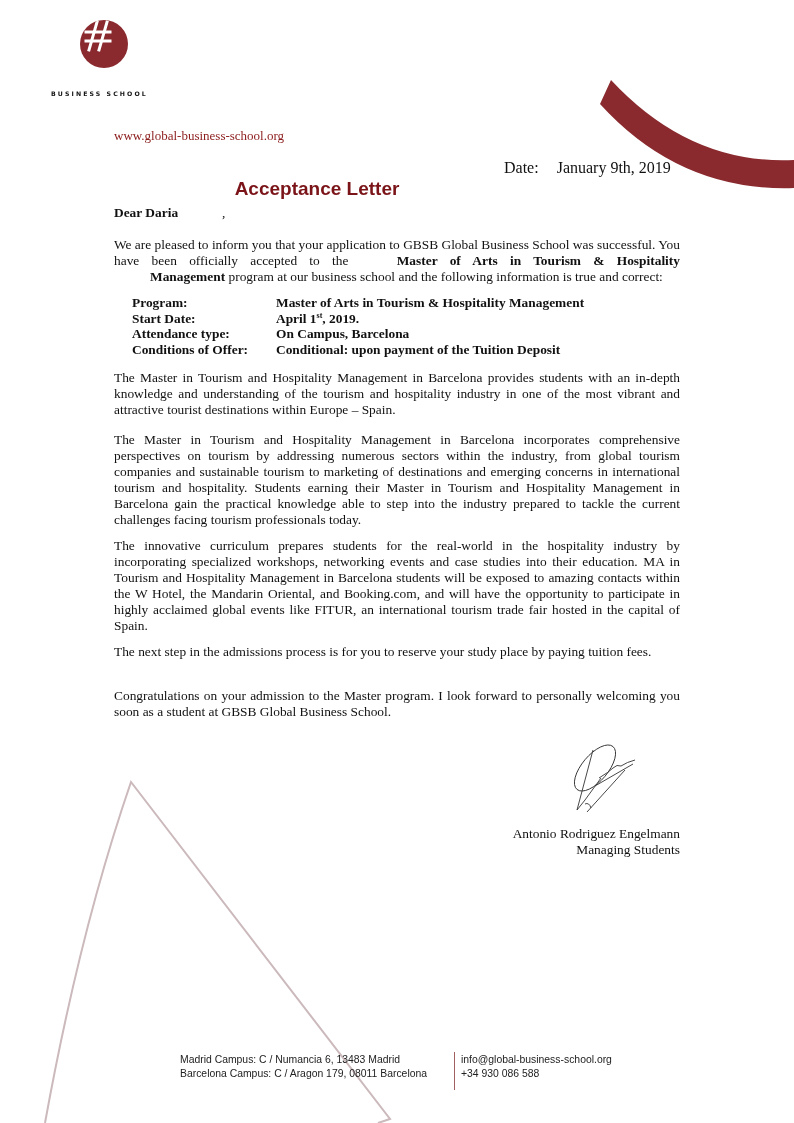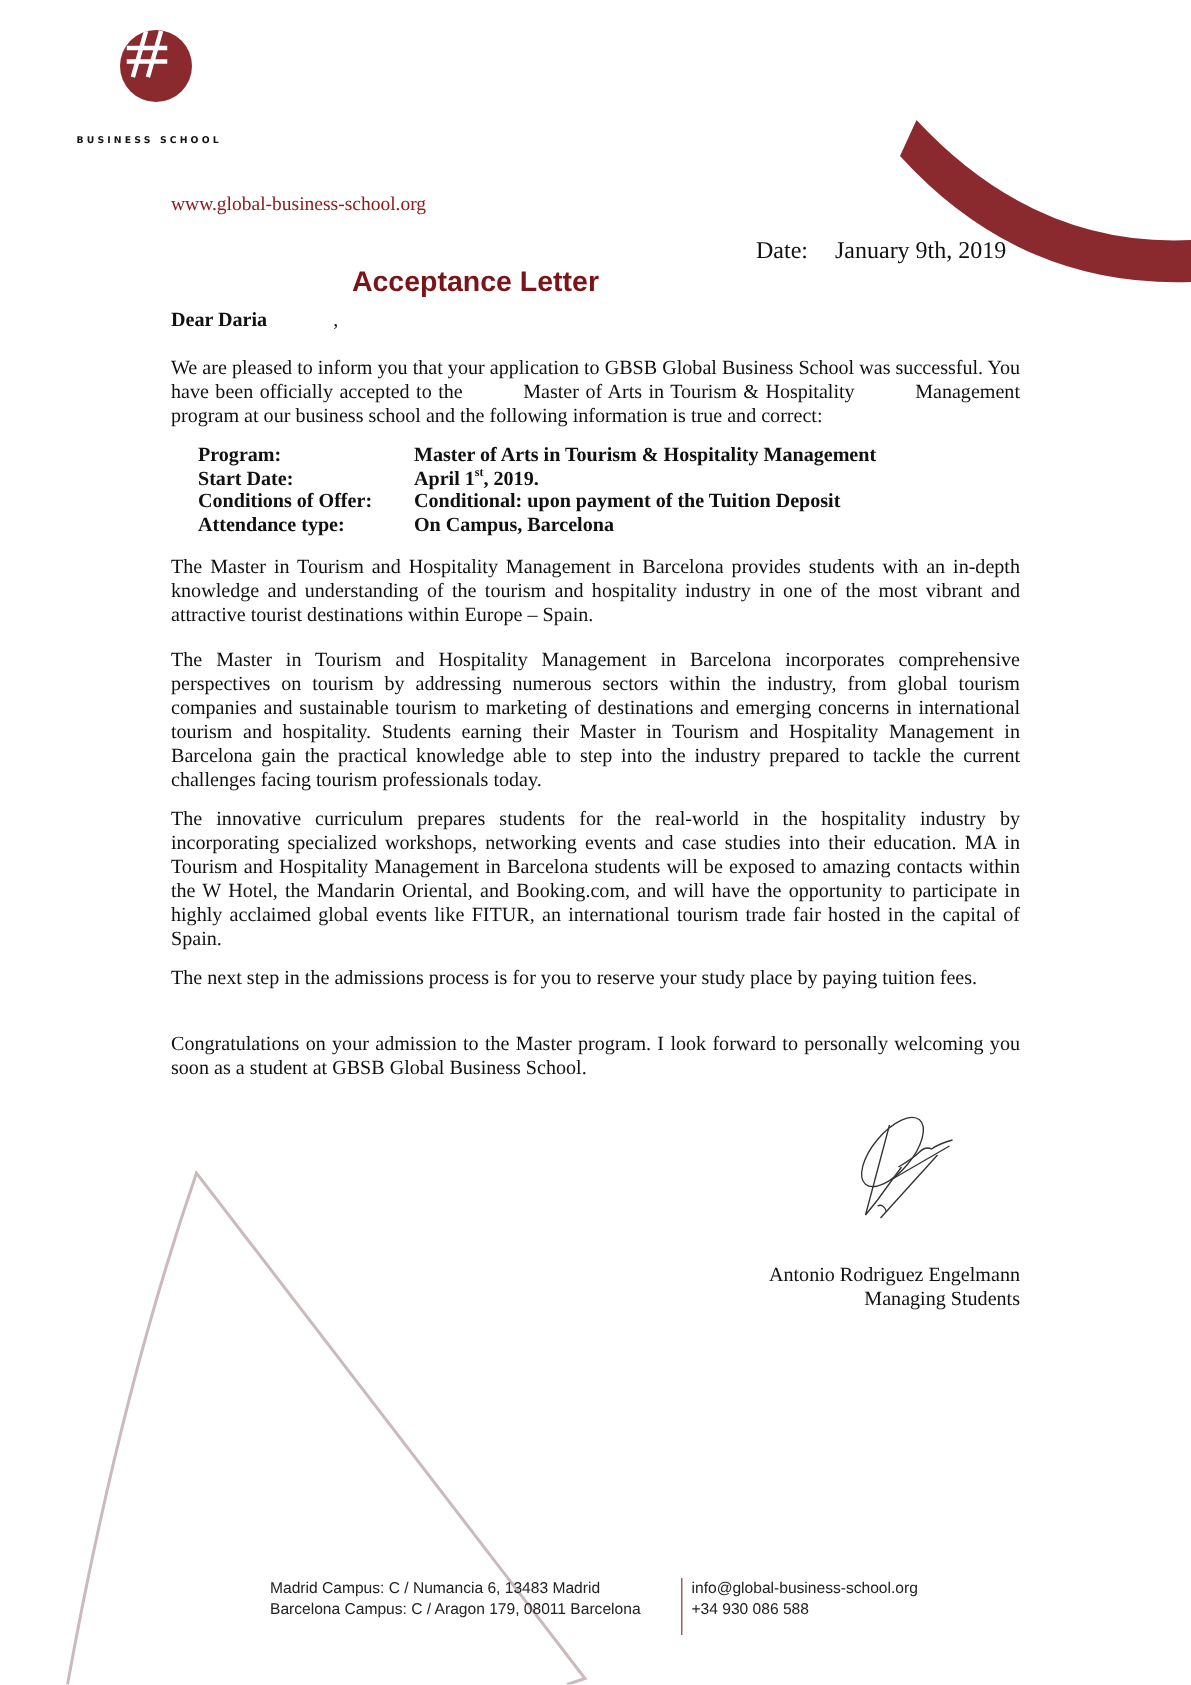--- a/index.html
+++ b/index.html
@@ -21,25 +21,25 @@
   .details { position: absolute; left: 114px; top: 295px; font-family: "Liberation Serif", serif; font-size: 13.4px; line-height: 15.5px; font-weight: bold; }
   .details .row { display: flex; margin-left: 18px; }
   .details .k { width: 144px; }
   .details sup { font-size: 8px; line-height: 0; }
   .p2 { top: 370px; }
   .p3 { top: 432px; }
   .p4 { top: 538px; }
   .p5 { top: 644px; }
   .p6 { top: 688px; }
   .sig { position: absolute; left: 565px; top: 738px; width: 80px; height: 80px; }
-  .signer { position: absolute; right: 114px; top: 826px; font-family: "Liberation Serif", serif; font-size: 13.4px; line-height: 16px; text-align: right; margin-top: 16px; }
+  .signer { position: absolute; right: 114px; top: 826px; font-family: "Liberation Serif", serif; font-size: 13.4px; line-height: 16px; text-align: right; }
   .footer-left { position: absolute; left: 180px; top: 1053px; font-family: "Liberation Sans", sans-serif; font-size: 10.4px; line-height: 13.5px; color: #222; white-space: nowrap; }
   .footer-sep { position: absolute; left: 454px; top: 1052px; width: 1px; height: 38px; background: #a0605f; }
   .footer-right { position: absolute; left: 461px; top: 1053px; font-family: Liberation Sans, sans-serif; font-size: 10.4px; line-height: 13.5px; color: #222; white-space: nowrap; }
-  b { font-weight: normal; margin-left: 36px; }
+  b { font-weight: bold; margin-left: 36px; }
 </style>
 </head>
 <body>
 
 <div class="page">
 
   <svg class="deco" viewBox="0 0 794 1123" xmlns="http://www.w3.org/2000/svg">
     <path d="M611 80 Q 690 165 794 160 L 794 188 Q 680 192 600 104 Z" fill="#8b2a2e"></path>
     <path d="M45 1123 Q 80 930 131 782 L 390 1119 L 378 1123" fill="none" stroke="#cbb9bc" stroke-width="2"></path>
   </svg>
@@ -77,26 +77,26 @@
   <div class="details">
     <div class="row">
       <span class="k">Program:</span>
       <span>Master of Arts in Tourism &amp; Hospitality Management</span>
     </div>
     <div class="row">
       <span class="k">Start Date:</span>
       <span><span>April 1</span><sup>st</sup><span>, 2019.</span></span>
     </div>
     <div class="row">
+      <span class="k">Attendance type:</span>
+      <span>On Campus, Barcelona</span>
+    </div>
+    <div class="row">
       <span class="k">Conditions of Offer:</span>
       <span>Conditional: upon payment of the Tuition Deposit</span>
-    </div>
-    <div class="row">
-      <span class="k">Attendance type:</span>
-      <span>On Campus, Barcelona</span>
     </div>
   </div>
 
   <div class="body p2">The Master in Tourism and Hospitality Management in Barcelona provides students with an in-depth knowledge and understanding of the tourism and hospitality industry in one of the most vibrant and attractive tourist destinations within Europe – Spain.</div>
   <div class="body p3">The Master in Tourism and Hospitality Management in Barcelona incorporates comprehensive perspectives on tourism by addressing numerous sectors within the industry, from global tourism companies and sustainable tourism to marketing of destinations and emerging concerns in international tourism and hospitality. Students earning their Master in Tourism and Hospitality Management in Barcelona gain the practical knowledge able to step into the industry prepared to tackle the current challenges facing tourism professionals today.</div>
   <div class="body p4">The innovative curriculum prepares students for the real-world in the hospitality industry by incorporating specialized workshops, networking events and case studies into their education. MA in Tourism and Hospitality Management in Barcelona students will be exposed to amazing contacts within the W Hotel, the Mandarin Oriental, and Booking.com, and will have the opportunity to participate in highly acclaimed global events like FITUR, an international tourism trade fair hosted in the capital of Spain.</div>
   <div class="body p5">The next step in the admissions process is for you to reserve your study place by paying tuition fees.</div>
   <div class="body p6">Congratulations on your admission to the Master program. I look forward to personally welcoming you soon as a student at GBSB Global Business School.</div>
 
   <svg class="sig" viewBox="0 0 80 80" xmlns="http://www.w3.org/2000/svg">

